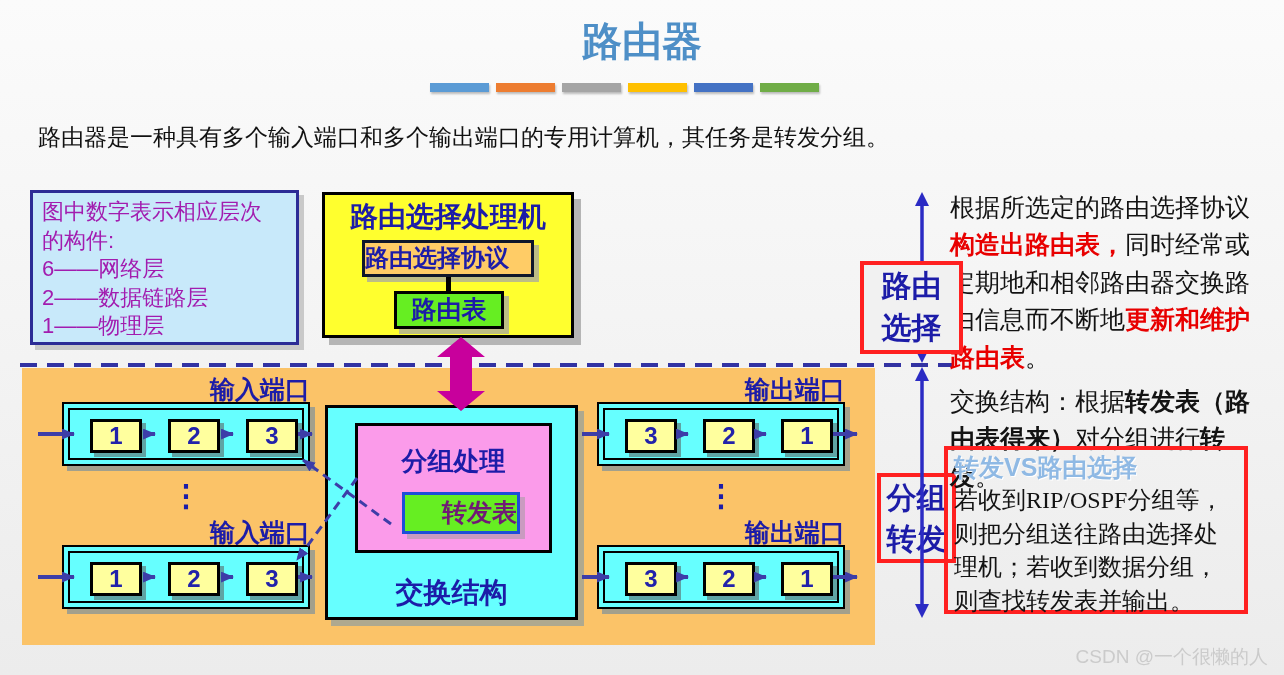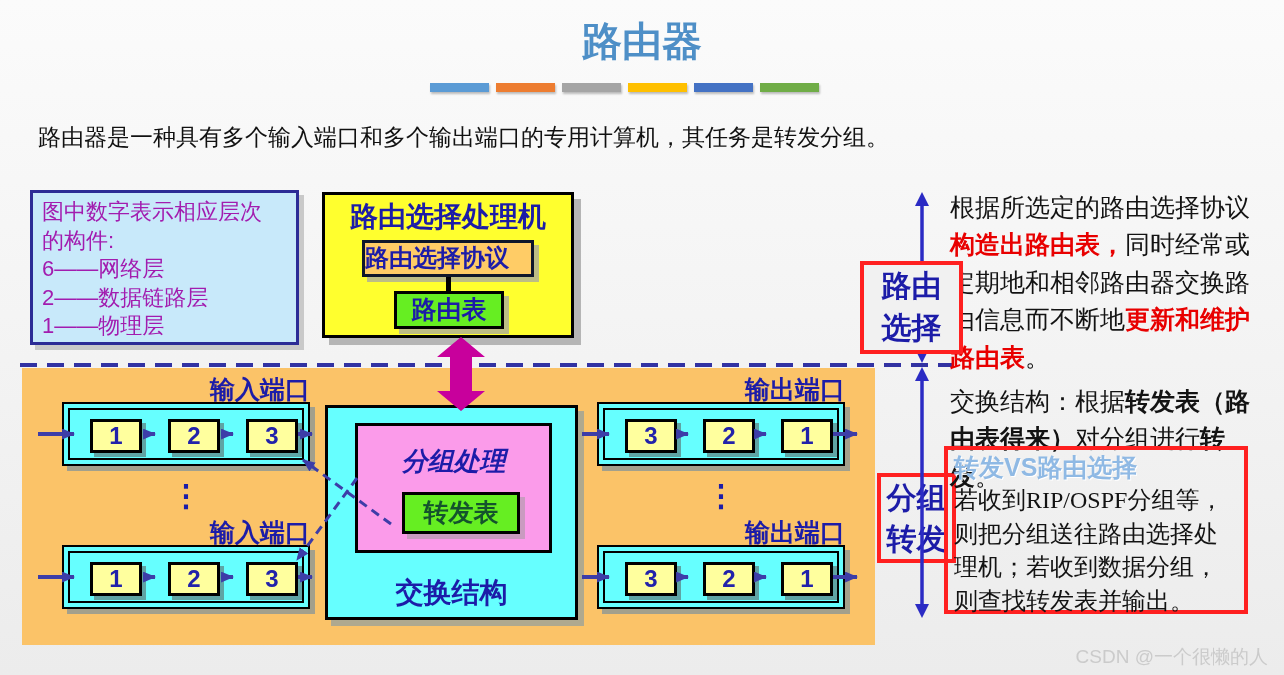--- a/index.html
+++ b/index.html
@@ -41,24 +41,24 @@
   .digit{position:absolute;top:15px;width:52px;height:34px;background:#FFFF9E;
          border:3px solid #000;box-shadow:4px 4px 0 rgba(90,90,90,.55);
          text-align:center;font-size:24px;font-weight:bold;color:#2222AA;line-height:27px;}
   .dots{position:absolute;width:72px;text-align:center;font-size:30px;
         font-weight:bold;color:#1C1CA8;}
   .switch-box{position:absolute;left:325px;top:405px;width:253px;height:215px;
               background:#66FFFF;border:3px solid #000;box-shadow:6px 6px 0 #AFA98F;}
   .pink{position:absolute;left:27px;top:15px;width:197px;height:130px;
         background:#FB9BEA;border:3px solid #000;}
   .pp-label{position:absolute;left:0;top:18px;width:100%;text-align:center;
-            font-size:26px;font-weight:bold;color:#1C1CA8;font-style:italic;}
+            font-size:26px;font-weight:bold;color:#1C1CA8;}
   .ftable{position:absolute;left:44px;top:66px;width:118px;height:42px;
-          background:#66EE22;border:3px solid #000000;box-shadow:5px 5px 0 #C99BC0;
-          text-align:center;font-size:25px;font-weight:bold;color:#14532d;line-height:35px;}
+          background:#66EE22;border:3px solid #1d4ed8;box-shadow:5px 5px 0 #C99BC0;
+          text-align:right;font-size:25px;font-weight:bold;color:#701a75;line-height:35px;}
   .sf-label{position:absolute;left:0;top:166px;width:100%;text-align:center;
             font-size:28px;font-weight:bold;color:#1C1CA8;}
   
   .overlay{position:absolute;left:0;top:0;width:1284px;height:675px;z-index:3;pointer-events:none;}
   
   .redbox{position:absolute;border:4px solid #FF2020;text-align:center;
           font-size:30px;font-weight:bold;color:#1C1CA8;line-height:42px;}
   .sel{left:860px;top:249px;width:103px;height:93px;background:#F1F1F1;z-index:5;margin-top:12px;}
   .fwd{left:877px;top:473px;width:79px;height:90px;z-index:2;line-height:41px;}
   .para{position:absolute;width:308px;font-size:25px;line-height:37.4px;color:#131313;

